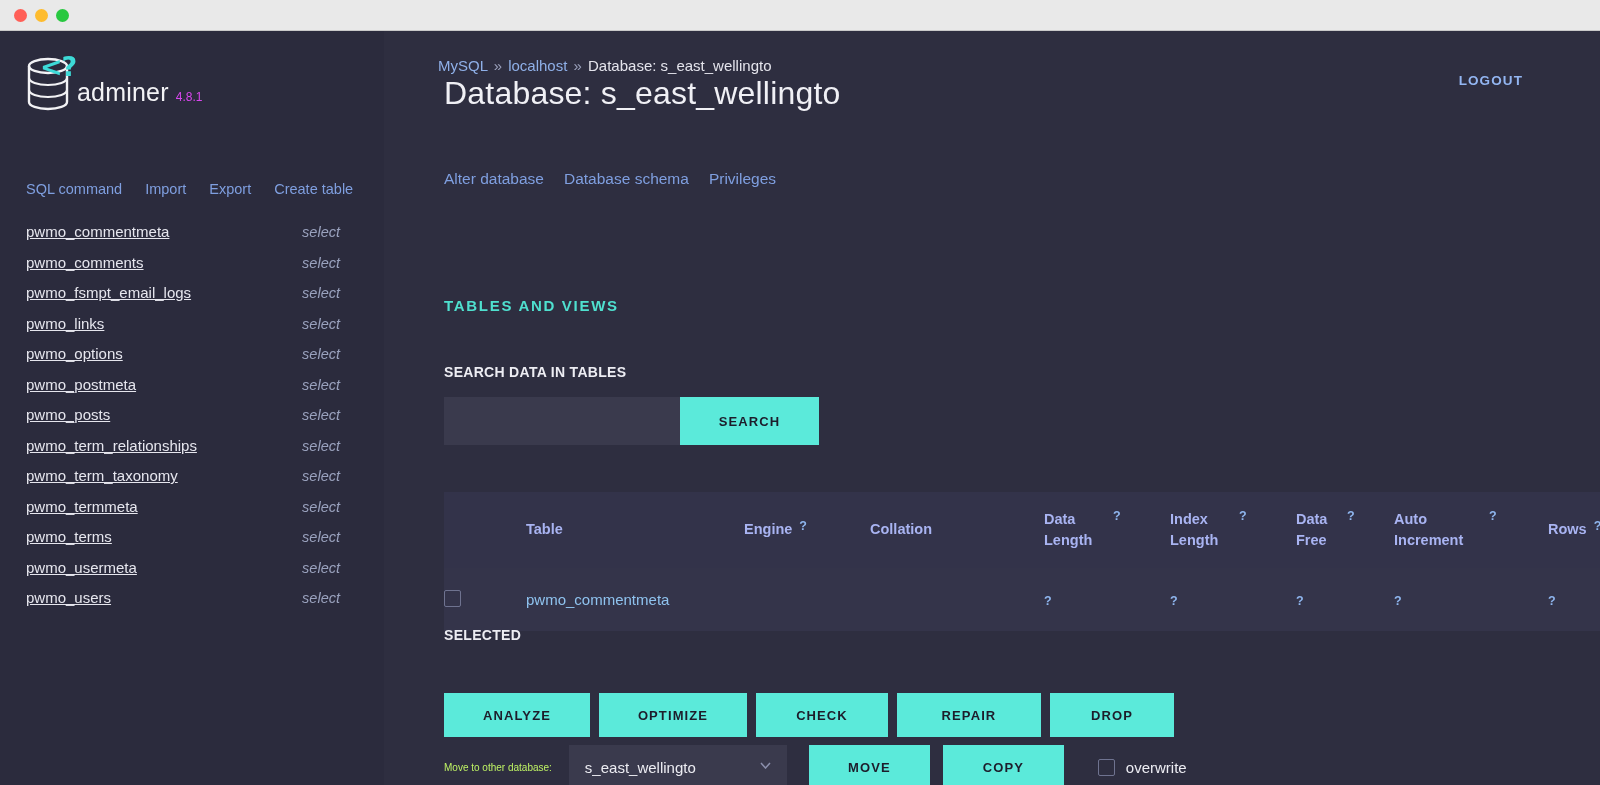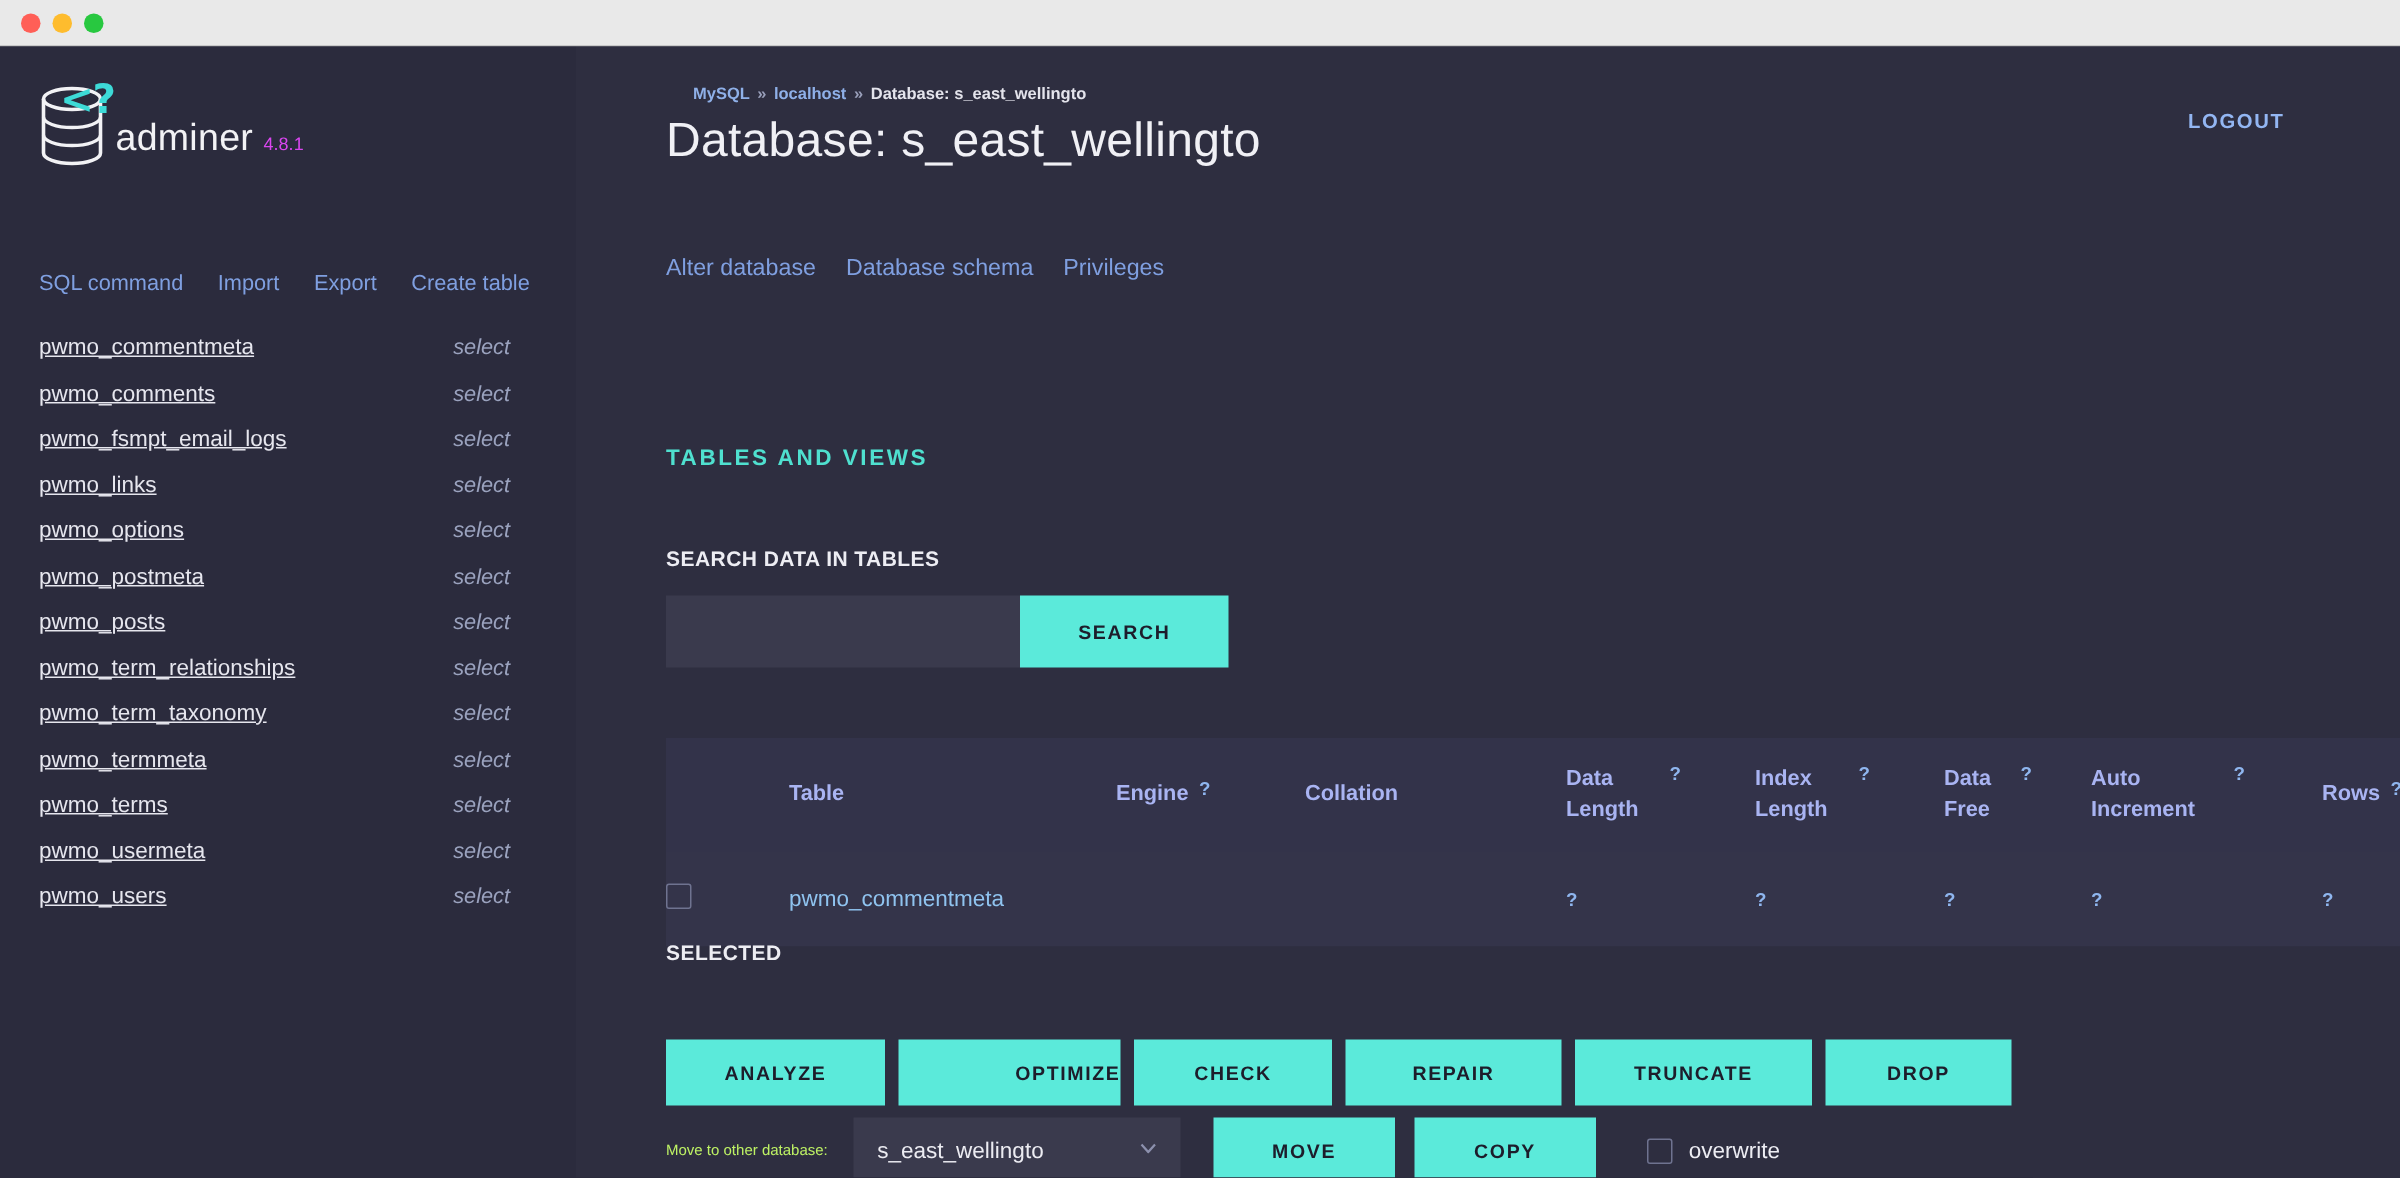--- a/index.html
+++ b/index.html
@@ -117,24 +117,23 @@
   .main {
     flex: 1 1 auto;
     background: #2e2e40;
     position: relative;
     overflow: hidden;
     padding: 0;
   }
 
   .crumb {
     position: absolute;
-    left: 78px; top: 26px;
-    font-size: 11px;
+    left: 54px; top: 26px;
+    font-size: 15px;
     color: #e4e4ec;
-    font-weight: bold;
   }
   .crumb a { color: #8fb0e8; text-decoration: none; }
   .crumb .sep { color: #9aa0bb; padding: 0 2px; }
 
   h1.page-title {
     position: absolute;
     left: 60px; top: 44px;
     font-size: 32px;
     font-weight: 400;
     color: #f0f0f5;
@@ -518,24 +517,23 @@
               <td><a href="#" class="cell-q">?</a></td>
             </tr>
           </tbody>
       </table>
     </div>
 
     <h3 class="sel-label">SELECTED</h3>
 
     <div class="sel-btns" id="sel-btns">
         <button class="btn-teal" style="width: 146px;">ANALYZE</button>
-        <button class="btn-teal" style="width: 148px; text-align: right;">OPTIMIZE</button>
+        <button class="btn-teal" style="width: 148px;">OPTIMIZE</button>
         <button class="btn-teal" style="width: 132px;">CHECK</button>
         <button class="btn-teal" style="width: 144px;">REPAIR</button>
-        <button class="btn-teal" style="width: 158px;">TRUNCATE</button>
         <button class="btn-teal" style="width: 124px;">DROP</button>
       </div>
 
     <div class="move-row">
       <span class="move-label">Move to other database:</span>
       <span class="sel-wrap">
         <select class="db-select" id="db-select"><option>s_east_wellingto</option></select>
         <span class="chev">
           <svg width="11" height="7" viewBox="0 0 11 7">
               <path d="M1 1 L5.5 6 L10 1" fill="none" stroke="#8c90ad" stroke-width="1.5"></path>

